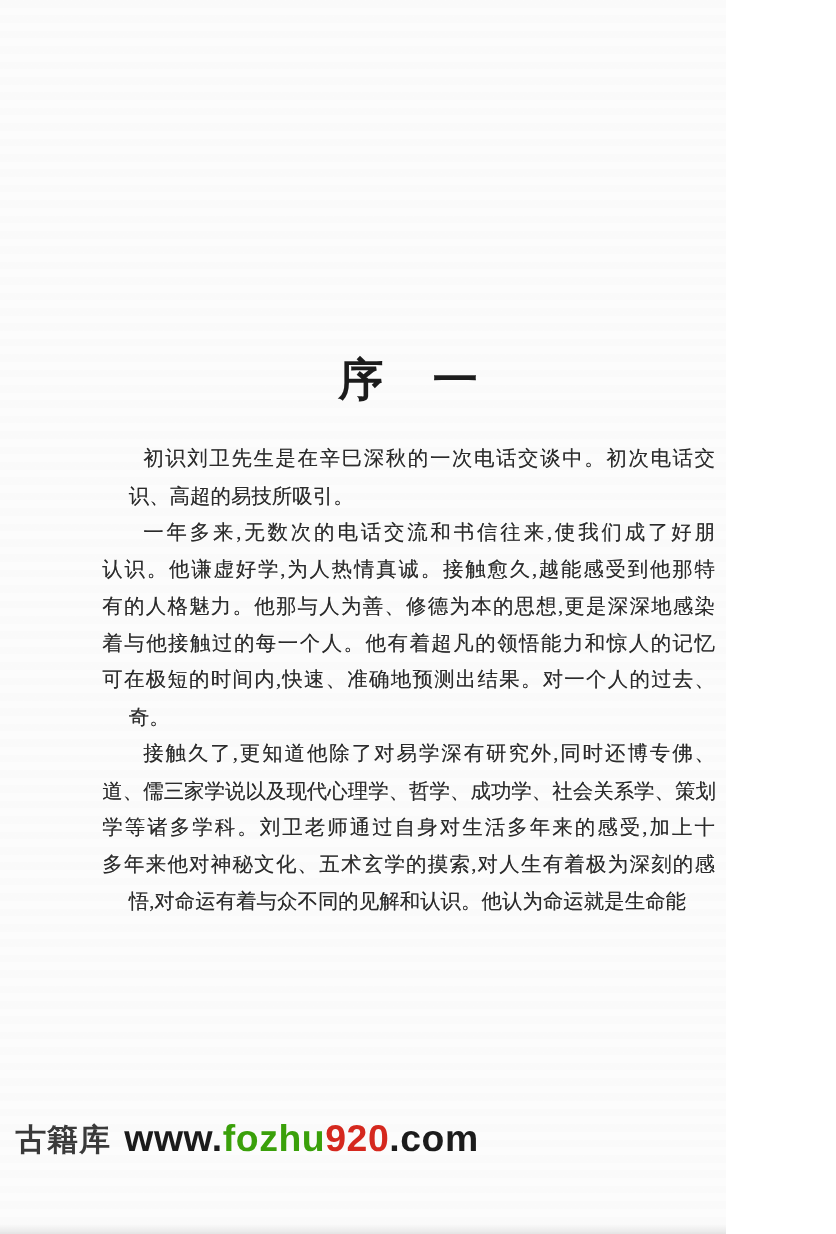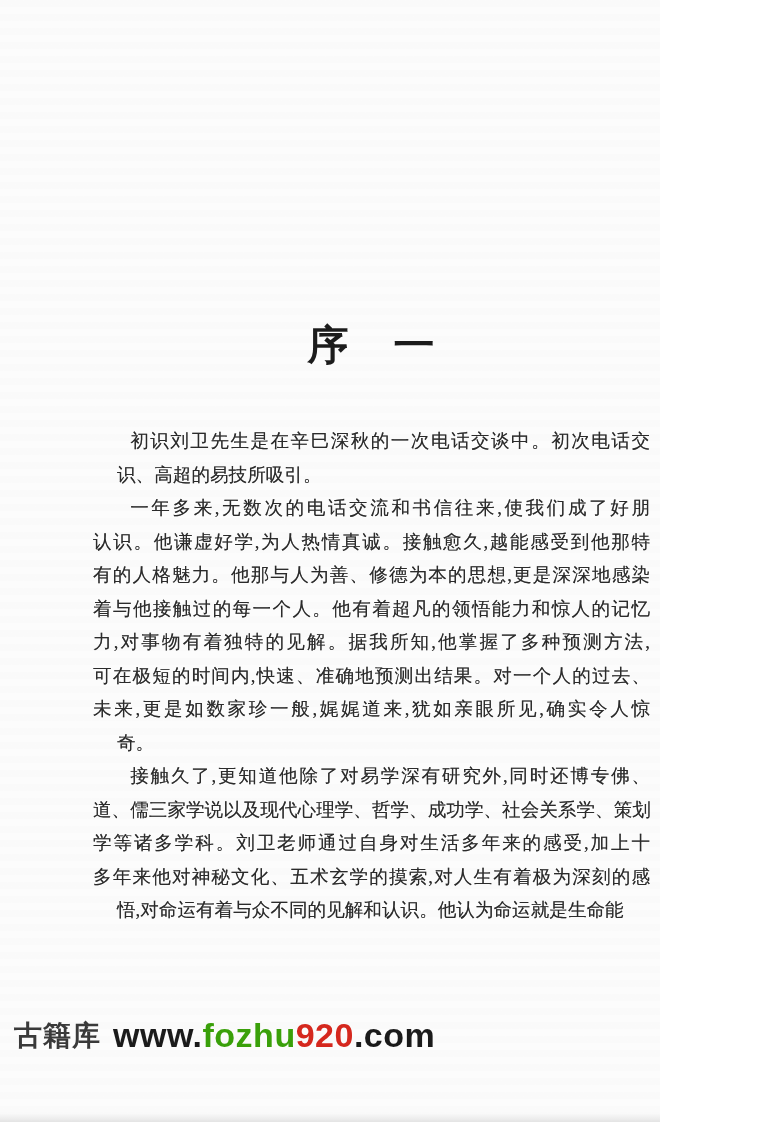--- a/index.html
+++ b/index.html
@@ -28,21 +28,21 @@
     margin: 0;
     text-align: center;
     font-size: 41px;
     font-weight: 700;
     color: #1c1c1c;
     letter-spacing: 2px;
     font-family: "Liberation Serif", "DejaVu Serif", serif;
   }
   .body-text {
     position: absolute;
-    top: 424px;
+    top: 401px;
     left: 93px;
     width: 557px;
     color: #2b2b2b;
   }
   .line {
     height: 33.5px;
     line-height: 33.5px;
     font-size: 18.6px;
     text-align: justify;
     text-align-last: justify;
@@ -90,23 +90,21 @@
 
   <h1 class="title">序　一</h1>
 
   <div class="body-text">
       <div class="line first">初识刘卫先生是在辛巳深秋的一次电话交谈中。初次电话交</div>
       <div class="line end">识、高超的易技所吸引。</div>
       <div class="line first">一年多来,无数次的电话交流和书信往来,使我们成了好朋</div>
       <div class="line">认识。他谦虚好学,为人热情真诚。接触愈久,越能感受到他那特</div>
       <div class="line">有的人格魅力。他那与人为善、修德为本的思想,更是深深地感染</div>
       <div class="line">着与他接触过的每一个人。他有着超凡的领悟能力和惊人的记忆</div>
-      <div class="line">力,对事物有着独特的见解。据我所知,他掌握了多种预测方法,</div>
       <div class="line">可在极短的时间内,快速、准确地预测出结果。对一个人的过去、</div>
-      <div class="line">未来,更是如数家珍一般,娓娓道来,犹如亲眼所见,确实令人惊</div>
       <div class="line end">奇。</div>
       <div class="line first">接触久了,更知道他除了对易学深有研究外,同时还博专佛、</div>
       <div class="line">道、儒三家学说以及现代心理学、哲学、成功学、社会关系学、策划</div>
       <div class="line">学等诸多学科。刘卫老师通过自身对生活多年来的感受,加上十</div>
       <div class="line">多年来他对神秘文化、五术玄学的摸索,对人生有着极为深刻的感</div>
       <div class="line end">悟,对命运有着与众不同的见解和认识。他认为命运就是生命能</div>
     </div>
 
   <div class="watermark">
     <span class="wm-site" style="color: rgb(58, 58, 58);">古籍库</span>

